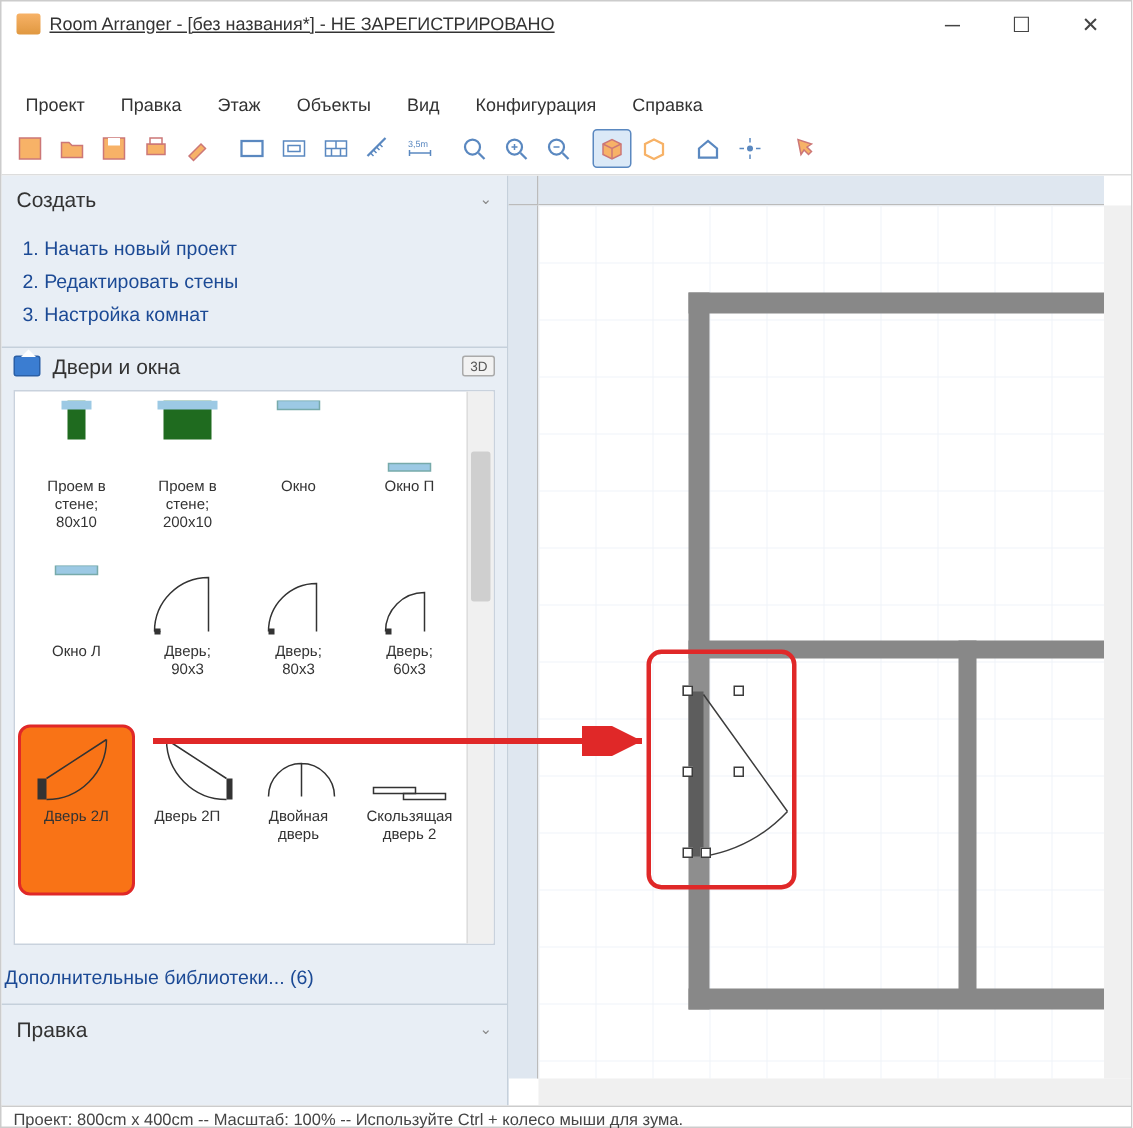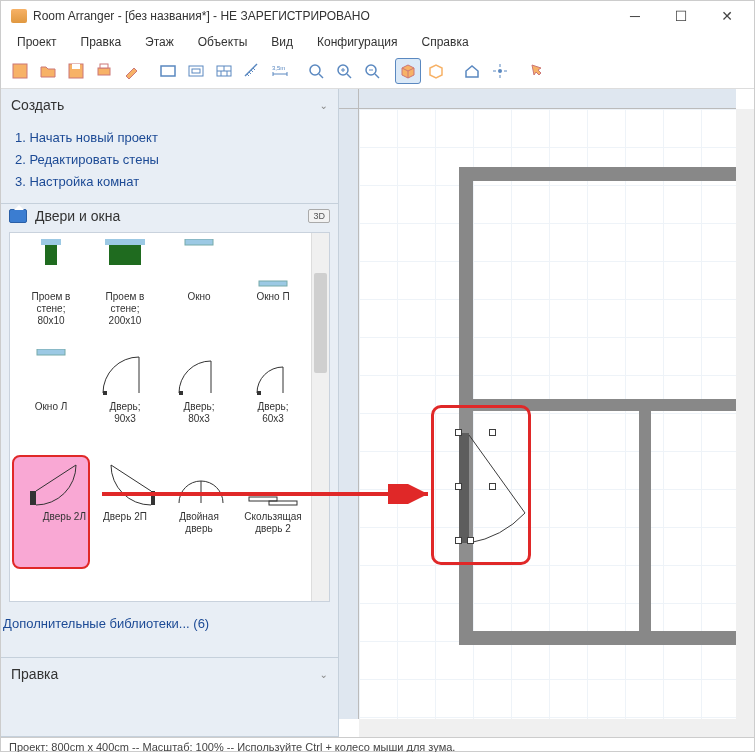--- a/index.html
+++ b/index.html
@@ -1,25 +1,25 @@
 <!DOCTYPE html>
 <html><head>
 <meta charset="utf-8">
 <style>
 * { box-sizing: border-box; margin: 0; padding: 0; font-family: "Segoe UI", Tahoma, sans-serif; }
 body { width: 755px; height: 752px; background: #fff; position: relative; overflow: hidden; }
 
 .window { width: 755px; height: 752px; border: 1px solid #ccc; display: flex; flex-direction: column; background: #fff; }
 .titlebar { height: 30px; display: flex; align-items: center; padding: 0 4px; font-size: 12px; color: #333; }
 .titlebar .app-icon { width: 16px; height: 14px; margin: 0 6px; background: linear-gradient(#f7b267,#e09840); border-radius: 2px; }
-.titlebar .title-text { flex: 1; }
+.titlebar .title-text { flex: 1; text-decoration: underline; }
 .win-controls { display: flex; }
 .win-btn { width: 46px; height: 30px; display: flex; align-items: center; justify-content: center; font-size: 14px; color: #444; }
 
-.menubar { height: 22px; display: flex; align-items: center; padding: 0 6px; font-size: 12px; color: #333; gap: 4px; }
+.menubar { height: 22px; display: flex; align-items: center; padding: 0 6px; font-size: 12px; color: #333; gap: 4px; margin-top: 28px; }
 .menu-item { padding: 2px 10px; }
 
 .toolbar { height: 36px; display: flex; align-items: center; padding: 0 6px; gap: 2px; border-bottom: 1px solid #ddd; }
 .tbtn { width: 26px; height: 26px; border: 1px solid transparent; border-radius: 3px; display: flex; align-items: center; justify-content: center; }
 .tbtn.active { border-color: #5a88c0; background: #dbe9f7; }
 .tbtn svg { width: 18px; height: 18px; }
 .tsep { width: 6px; }
 
 .content { flex: 1; display: flex; overflow: hidden; }
 .sidebar { width: 338px; background: #e8eef5; border-right: 1px solid #c5d0db; display: flex; flex-direction: column; }
@@ -32,21 +32,21 @@
 .cat-header .h-icon { width: 18px; height: 14px; background: #3b7dd1; border: 1px solid #2a5fa6; margin-right: 8px; border-radius: 2px; position: relative; }
 .cat-header .h-icon::after { content: ''; position: absolute; top: -5px; left: 4px; width: 0; height: 0; border-left: 5px solid transparent; border-right: 5px solid transparent; border-bottom: 5px solid #fff; }
 .cat-header .cat-title { font-size: 14px; color: #333; flex: 1; }
 .badge3d { font-size: 9px; border: 1px solid #aaa; background: #f2f2f2; padding: 1px 4px; border-radius: 2px; color: #555; }
 
 .library { background: #fff; border: 1px solid #c9d2dd; height: 370px; display: flex; }
 .lib-grid { flex: 1; display: grid; grid-template-columns: repeat(4, 74px); grid-auto-rows: 110px; overflow: hidden; padding: 4px; gap: 0; }
 .lib-scroll { width: 18px; background: #f0f0f0; border-left: 1px solid #ddd; position: relative; }
 .lib-scroll .thumb { position: absolute; top: 40px; left: 2px; right: 2px; height: 100px; background: #cfcfcf; border-radius: 2px; }
 .item { display: flex; flex-direction: column; align-items: center; font-size: 10px; color: #333; padding: 2px; text-align: center; }
-.item.selected { background: #f9a8d4; border: 2px solid #e02828; border-radius: 8px; margin: -2px; align-items: flex-end; }
+.item.selected { background: #f97316; border: 2px solid #e02828; border-radius: 8px; margin: -2px; }
 .thumb-box { width: 60px; height: 48px; display: flex; align-items: flex-start; justify-content: center; }
 .item-label { margin-top: 4px; line-height: 12px; white-space: pre-line; }
 
 .extra-link { color: #1c4a95; font-size: 13px; padding: 10px 2px; }
 
 .canvas-wrap { flex: 1; position: relative; overflow: hidden; }
 .rulers-corner { position: absolute; left: 0; top: 0; width: 20px; height: 20px; background: #dfe7f0; border-right: 1px solid #bbb; border-bottom: 1px solid #bbb; }
 .ruler-h { position: absolute; left: 20px; right: 18px; top: 0; height: 20px; background: #dfe7f0; border-bottom: 1px solid #bbb; }
 .ruler-v { position: absolute; left: 0; top: 20px; bottom: 18px; width: 20px; background: #dfe7f0; border-right: 1px solid #bbb; }
 .canvas { position: absolute; left: 20px; top: 20px; right: 18px; bottom: 18px; background: #fff; background-image: linear-gradient(#eef3f8 1px, transparent 1px), linear-gradient(90deg, #eef3f8 1px, transparent 1px); background-size: 38px 38px; }

